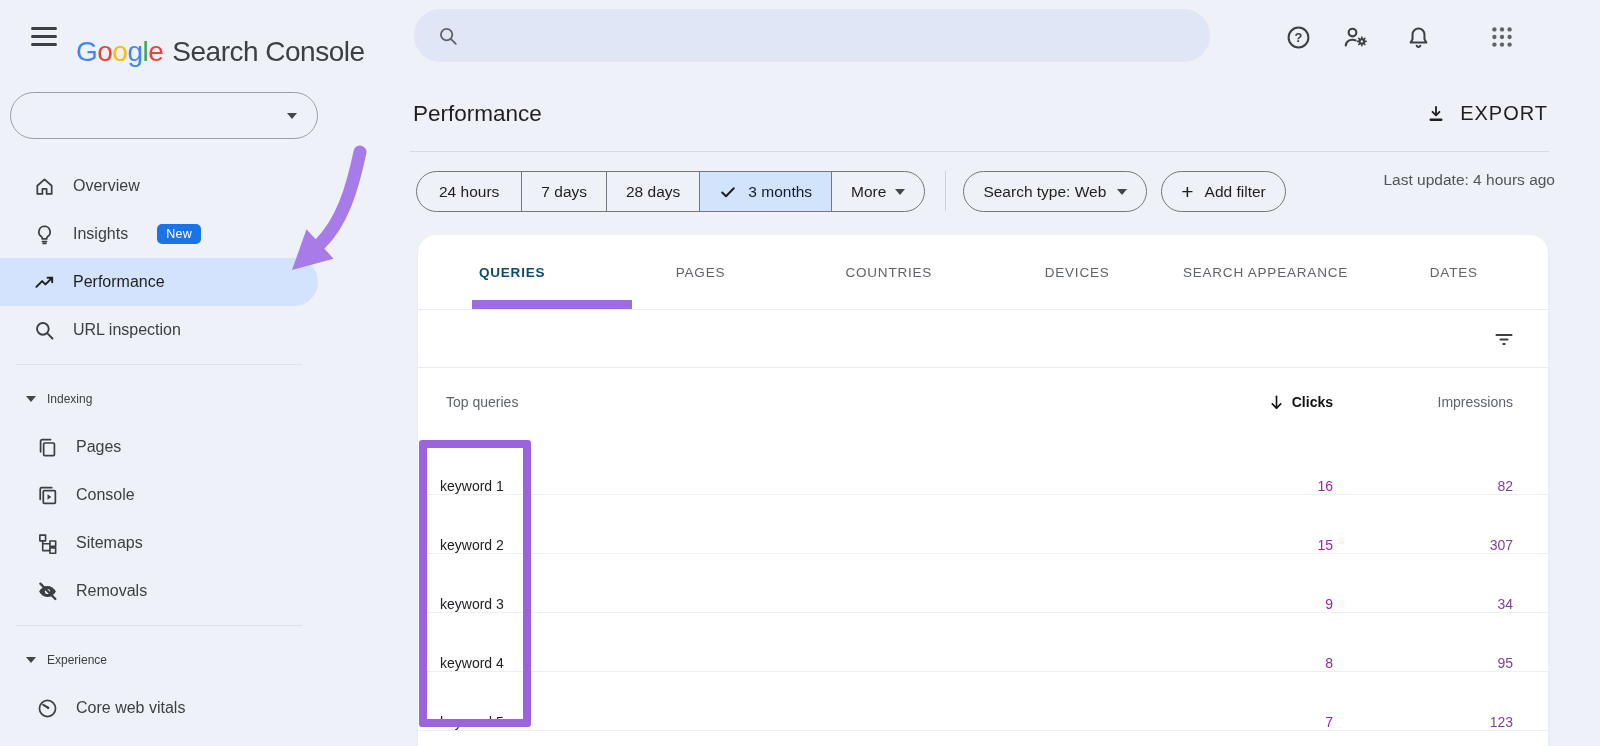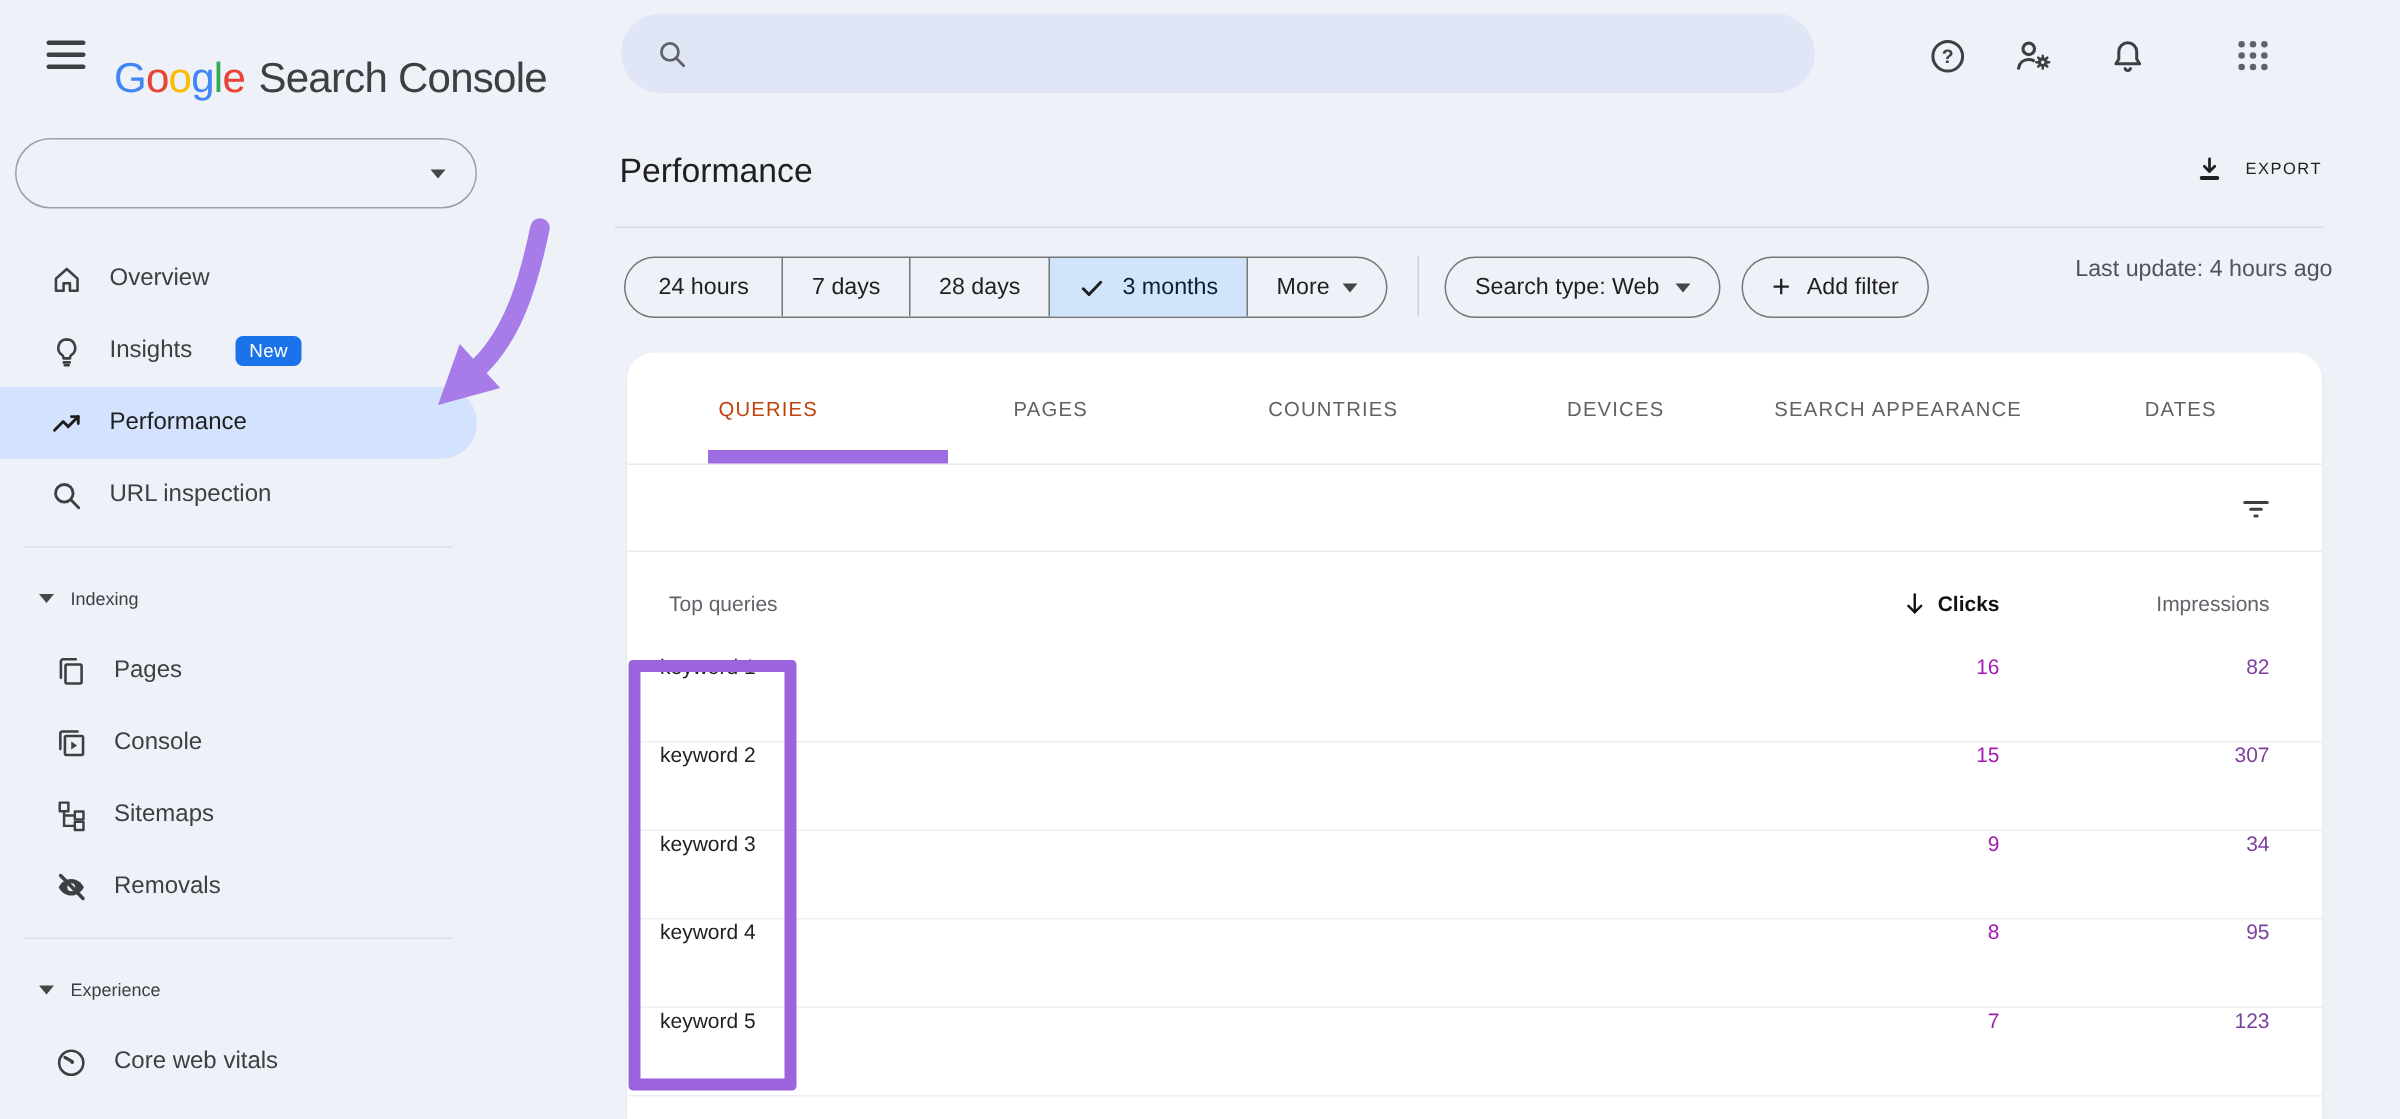--- a/index.html
+++ b/index.html
@@ -50,21 +50,21 @@
     padding:3px 9px; border-radius:5px; margin-left:12px; letter-spacing:0.3px; }
   .nav-divider { height:1px; background:#dde0e6; margin:10px 16px; }
   .section-header { height:48px; display:flex; align-items:center; padding-left:26px;
     gap:11px; font-size:12px; color:#3c4043; cursor:pointer; }
   .sub-item { padding-left:36px; }
 
   
   .page-title { position:absolute; left:413px; top:101px; font-size:22.5px;
     font-weight:400; color:#1f1f1f; }
   .export-btn { position:absolute; right:52px; top:102px; display:flex; align-items:center;
-    gap:13px; font-size:11px; font-weight:500; letter-spacing:1px; color:#1f1f1f; cursor:pointer; }
+    gap:13px; font-size:20px; font-weight:500; letter-spacing:1px; color:#1f1f1f; cursor:pointer; }
   .title-divider { position:absolute; left:410px; top:151px; width:1139px; height:1px; background:#d7dae1; }
 
   
   .filter-row { position:absolute; left:416px; top:171px; width:1139px; height:41px;
     display:flex; align-items:flex-start; }
   .seg-group { display:flex; align-items:stretch; height:41px; border:1px solid #747775;
     border-radius:21px; overflow:hidden; }
   .seg { display:flex; align-items:center; padding:0 19px; font-size:15.5px; color:#1f1f1f;
     border-left:1px solid #747775; cursor:pointer; white-space:nowrap; }
   .seg:first-child { border-left:none; padding:0 22px; }
@@ -76,32 +76,32 @@
     margin-right:14px; cursor:pointer; white-space:nowrap; }
   .pill .plus { font-size:21px; font-weight:400; color:#1f1f1f; line-height:1; }
   .last-update { margin-left:auto; font-size:15.5px; color:#50555a; }
 
   
   .card { position:absolute; left:418px; top:235px; width:1130px; height:511px;
     background:#fff; border-radius:18px 18px 0 0; box-shadow:0 1px 2px rgba(60,64,67,0.08); }
   .tabs { height:75px; display:flex; border-bottom:1px solid #e9ebef; position:relative; }
   .tab { flex:1; display:flex; align-items:center; justify-content:center;
     font-size:13.5px; letter-spacing:0.8px; color:#5f6368; cursor:pointer; }
-  .tab.active { color:#c2410c; font-weight:400; }
+  .tab.active { color:#0c4a6e; font-weight:700; }
   .tab-underline { position:absolute; left:54px; bottom:0; width:160px; height:9px;
     background:#9e6ce2; }
   .toolbar { height:58px; display:flex; align-items:center; justify-content:flex-end;
     padding-right:32px; border-bottom:1px solid #e9ebef; }
   .thead { height:68px; display:flex; align-items:center; padding:0 35px 0 28px;
     font-size:14px; color:#5f6368; }
   .col-query { flex:1; }
   .col-clicks { width:120px; display:flex; justify-content:flex-end; align-items:center; gap:7px; }
   .col-impr  { width:180px; text-align:right; }
   .thead .col-clicks { color:#111; font-weight:700; }
-  .trow { height:59px; display:flex; align-items:flex-start; padding:0 35px 0 22px;
+  .trow { height:59px; display:flex; align-items:flex-end; padding:0 35px 0 22px;
     font-size:14px; border-bottom:1px solid #edeff2; cursor:pointer; }
   .trow .col-query { color:#202124; }
   .trow .col-clicks { color:#a21caf; justify-content:flex-end; }
   .trow .col-impr  { color:#7d3f9d; }
 
   
   .annot-arrow { position:absolute; left:280px; top:140px; pointer-events:none; }
   .annot-box { position:absolute; left:419px; top:440px; width:112px; height:287px;
     border:8px solid #9c64dc; border-radius:3px; pointer-events:none; }
 </style>

